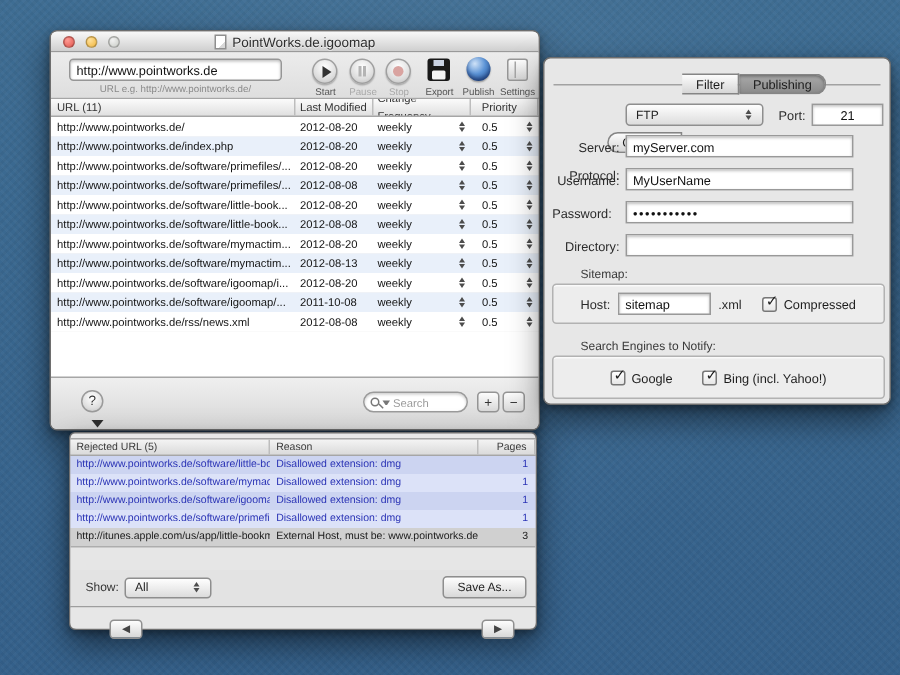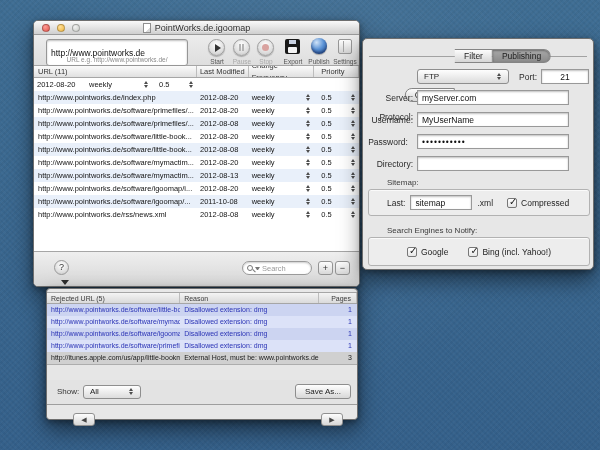--- a/index.html
+++ b/index.html
@@ -27,21 +27,21 @@
   .lights{ position:absolute; left:8px; top:3px; display:flex; gap:7px; }
   .light{ width:8px; height:8px; border-radius:50%; border:1px solid rgba(0,0,0,.25); }
   .light.red{ background:radial-gradient(circle at 35% 30%,#ff9d96,#e2574e); }
   .light.yellow{ background:radial-gradient(circle at 35% 30%,#ffe09a,#f0b63f); }
   .light.gray{ background:radial-gradient(circle at 35% 30%,#f2f2f2,#c9ccc6); }
   .titlecenter{ margin:0 auto; display:flex; align-items:center; gap:4px; }
   .proxy-icon{ width:8px; height:10px; background:linear-gradient(135deg,#fff 70%,#d8d8d8 70%); border:1px solid #8f8f8f; }
   .titletext{ font-size:9px; color:#2e2e2e; text-shadow:0 1px 0 rgba(255,255,255,.6); }
 
   .toolbar{ position:relative; height:30px; flex:0 0 30px; background:linear-gradient(#ececec,#dedede); }
-  .urlfield{ position:absolute; left:12px; top:4px; width:142px; height:27px; border:1px solid #969696;
+  .urlfield{ position:absolute; left:12px; top:4px; width:142px; height:15px; border:1px solid #969696;
     border-radius:3px; background:#fff; box-shadow:inset 0 1px 2px rgba(0,0,0,.25);
     font-size:8.5px; padding:0 4px; color:#111; }
   .urlhint{ position:absolute; left:12px; top:21px; width:142px; text-align:center; font-size:6.5px; color:#8a8a8a; }
   .circlebtn{ position:absolute; top:4px; width:17px; height:17px; border-radius:50%;
     background:radial-gradient(circle at 50% 32%,#fff,#dcdcdc 65%,#bdbdbd); border:1px solid #9f9f9f;
     box-shadow:0 1px 1px rgba(0,0,0,.25); display:flex; align-items:center; justify-content:center; }
   .play-glyph{ width:0;height:0;border-top:4px solid transparent;border-bottom:4px solid transparent;border-left:6px solid #333; margin-left:2px; }
   .pause-glyph{ display:flex; gap:1.5px; } .pause-glyph i{ display:block;width:2px;height:7px;background:#b4b4b4; }
   .stop-glyph{ width:7px;height:7px;border-radius:50%;background:#d9a3a0; }
   .tlabel{ position:absolute; top:23px; width:34px; text-align:center; font-size:6.5px; color:#555; }
@@ -180,20 +180,21 @@
     </div>
 
     <div class="mtable-header">
       <div class="c-url">URL (11)</div>
       <div class="c-mod">Last Modified</div>
       <div class="c-freq">Change Frequency</div>
       <div class="c-pri">Priority</div>
     </div>
 
     <div class="mtable-row">
+      <div class="c-url">http://www.pointworks.de/</div>
       <div class="c-mod">2012-08-20</div>
       <div class="c-freq">
           <span>weekly</span>
           <span class="stp">
             <i class="up"></i>
             <i class="dn"></i>
           </span>
         </div>
       <div class="c-pri">
           <span>0.5</span>
@@ -476,21 +477,21 @@
     <input class="field" style="left: 54px; top: 73px; width: 152px;" value="MyUserName">
 
     <div class="flabel" style="left:0; top:98px; width:50px;text-align:center;">Password:</div>
     <input class="field" style="left: 54px; top: 95px; width: 152px; letter-spacing: 1px;" value="•••••••••••">
 
     <div class="flabel" style="left:0; top:120px; width:50px;">Directory:</div>
     <input class="field" style="left: 54px; top: 117px; width: 152px;" value="">
 
     <div class="grouplabel" style="top:139px;">Sitemap:</div>
     <div class="groupbox" style="top:150px; height:27px; padding-left:18px;">
-      <span class="flabel" style="position:static; text-align:left;">Last:</span>
+      <span class="flabel" style="position:static; text-align:left;">Host:</span>
       <input class="field" style="position: static; width: 62px; margin-left: 5px;" value="sitemap">
       <span class="flabel" style="position:static; text-align:left; margin-left:5px;">.xml</span>
       <span class="checkbox" style="margin-left:14px;">
         <span class="check">✓</span>
       </span>
       <span class="cblabel">Compressed</span>
     </div>
 
     <div class="grouplabel" style="top:187px;">Search Engines to Notify:</div>
     <div class="groupbox" style="top:198px; height:29px; justify-content:center; gap:20px;">

